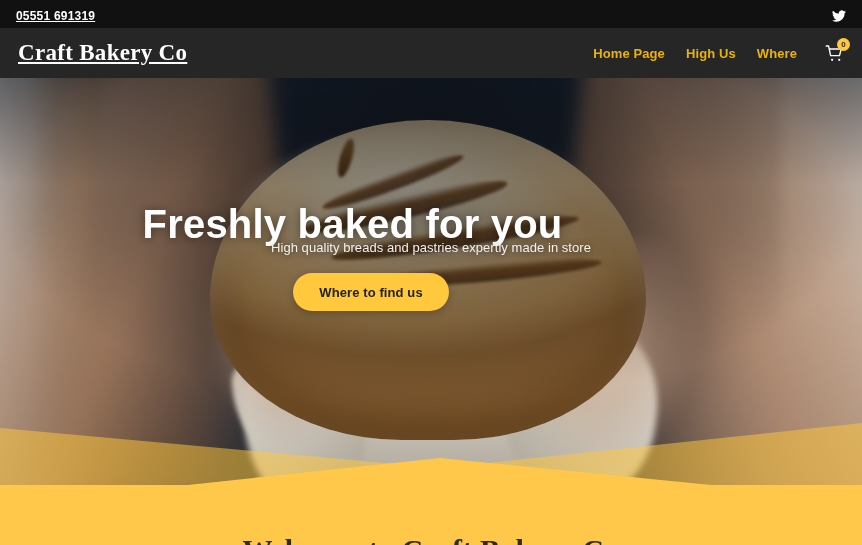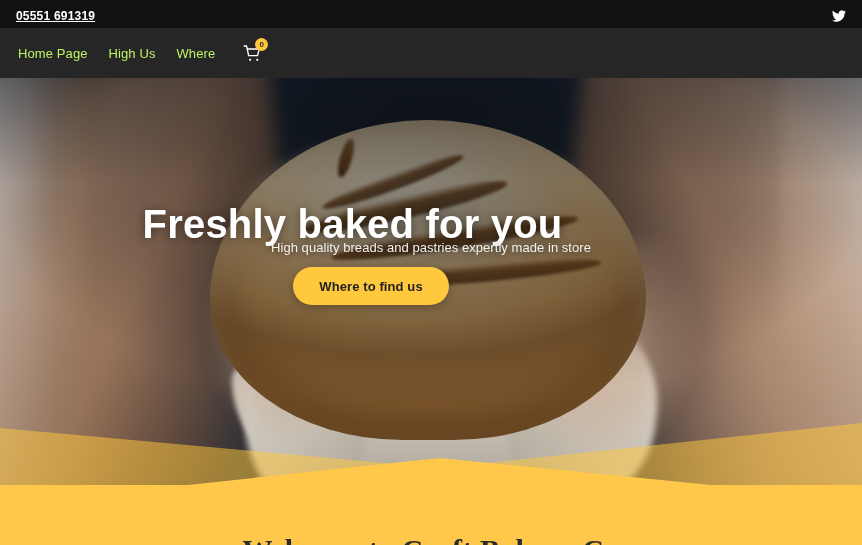--- a/index.html
+++ b/index.html
@@ -44,23 +44,23 @@
     font-family:"Liberation Serif", serif;
     font-size:23px;
     font-weight:700;
     letter-spacing:.3px;
     white-space:nowrap;
   }
   .nav{
     display:flex; align-items:center; gap:21px;
   }
   .nav-link{
-    color:#bef264;
+    color:#eab308;
     font-size:13px;
-    font-weight:400;
+    font-weight:700;
     letter-spacing:.1px;
     text-decoration:none;
     white-space:nowrap;
   }
   .cart-wrap{
     position:relative;
     width:24px; height:24px;
     margin-left:4px;
     display:flex; align-items:center; justify-content:center;
   }
@@ -258,21 +258,21 @@
     position:absolute;
     left:0; top:162px; width:862px;
     color:#f3f1ee;
     font-size:13px;
     font-weight:400;
     letter-spacing:.05px;
     text-shadow:0 1px 7px rgba(0,0,0,.55);
   }
   .cta-wrap{
     position:absolute;
-    left:0; top:189px; width:742px;
+    left:0; top:195px; width:742px;
     display:flex; justify-content:center;
   }
   .cta-button{
     background:#ffc83d;
     color:#232323;
     border:none;
     border-radius:22px;
     height:38px;
     padding:0 26px;
     font-family:"Liberation Sans", sans-serif;
@@ -332,20 +332,21 @@
   <div class="social-row">
     <a class="twitter-icon" href="#">
       <svg viewBox="0 0 24 24" aria-hidden="true">
         <path d="M23.95 4.57a10 10 0 0 1-2.83.78 4.94 4.94 0 0 0 2.16-2.72c-.95.56-2 .97-3.13 1.19a4.92 4.92 0 0 0-8.39 4.49A13.97 13.97 0 0 1 1.67 3.15a4.92 4.92 0 0 0 1.52 6.57 4.9 4.9 0 0 1-2.23-.62v.06a4.93 4.93 0 0 0 3.95 4.83 4.96 4.96 0 0 1-2.22.08 4.93 4.93 0 0 0 4.6 3.42A9.87 9.87 0 0 1 0 19.54a13.94 13.94 0 0 0 7.55 2.21c9.05 0 14-7.5 14-14 0-.21 0-.42-.02-.63a9.94 9.94 0 0 0 2.42-2.55z"></path>
       </svg>
     </a>
   </div>
 </div>
 
 <div class="header">
+  <a class="brand" href="#">Craft Bakery Co</a>
   <nav class="nav">
     <a class="nav-link" href="#">Home Page</a>
     <a class="nav-link" href="#">High Us</a>
     <a class="nav-link" href="#">Where</a>
     <a class="cart-wrap" href="#">
       <span class="cart-icon">
         <svg viewBox="0 0 24 24" fill="none" stroke="#ffffff" stroke-width="1.7" stroke-linecap="round" stroke-linejoin="round" aria-hidden="true">
           <circle cx="9" cy="20" r="1.4" fill="#ffffff" stroke="none"></circle>
           <circle cx="18" cy="20" r="1.4" fill="#ffffff" stroke="none"></circle>
           <path d="M1.5 2.5h3l2.6 12.2h11.2l2.2-8.4H6"></path>

